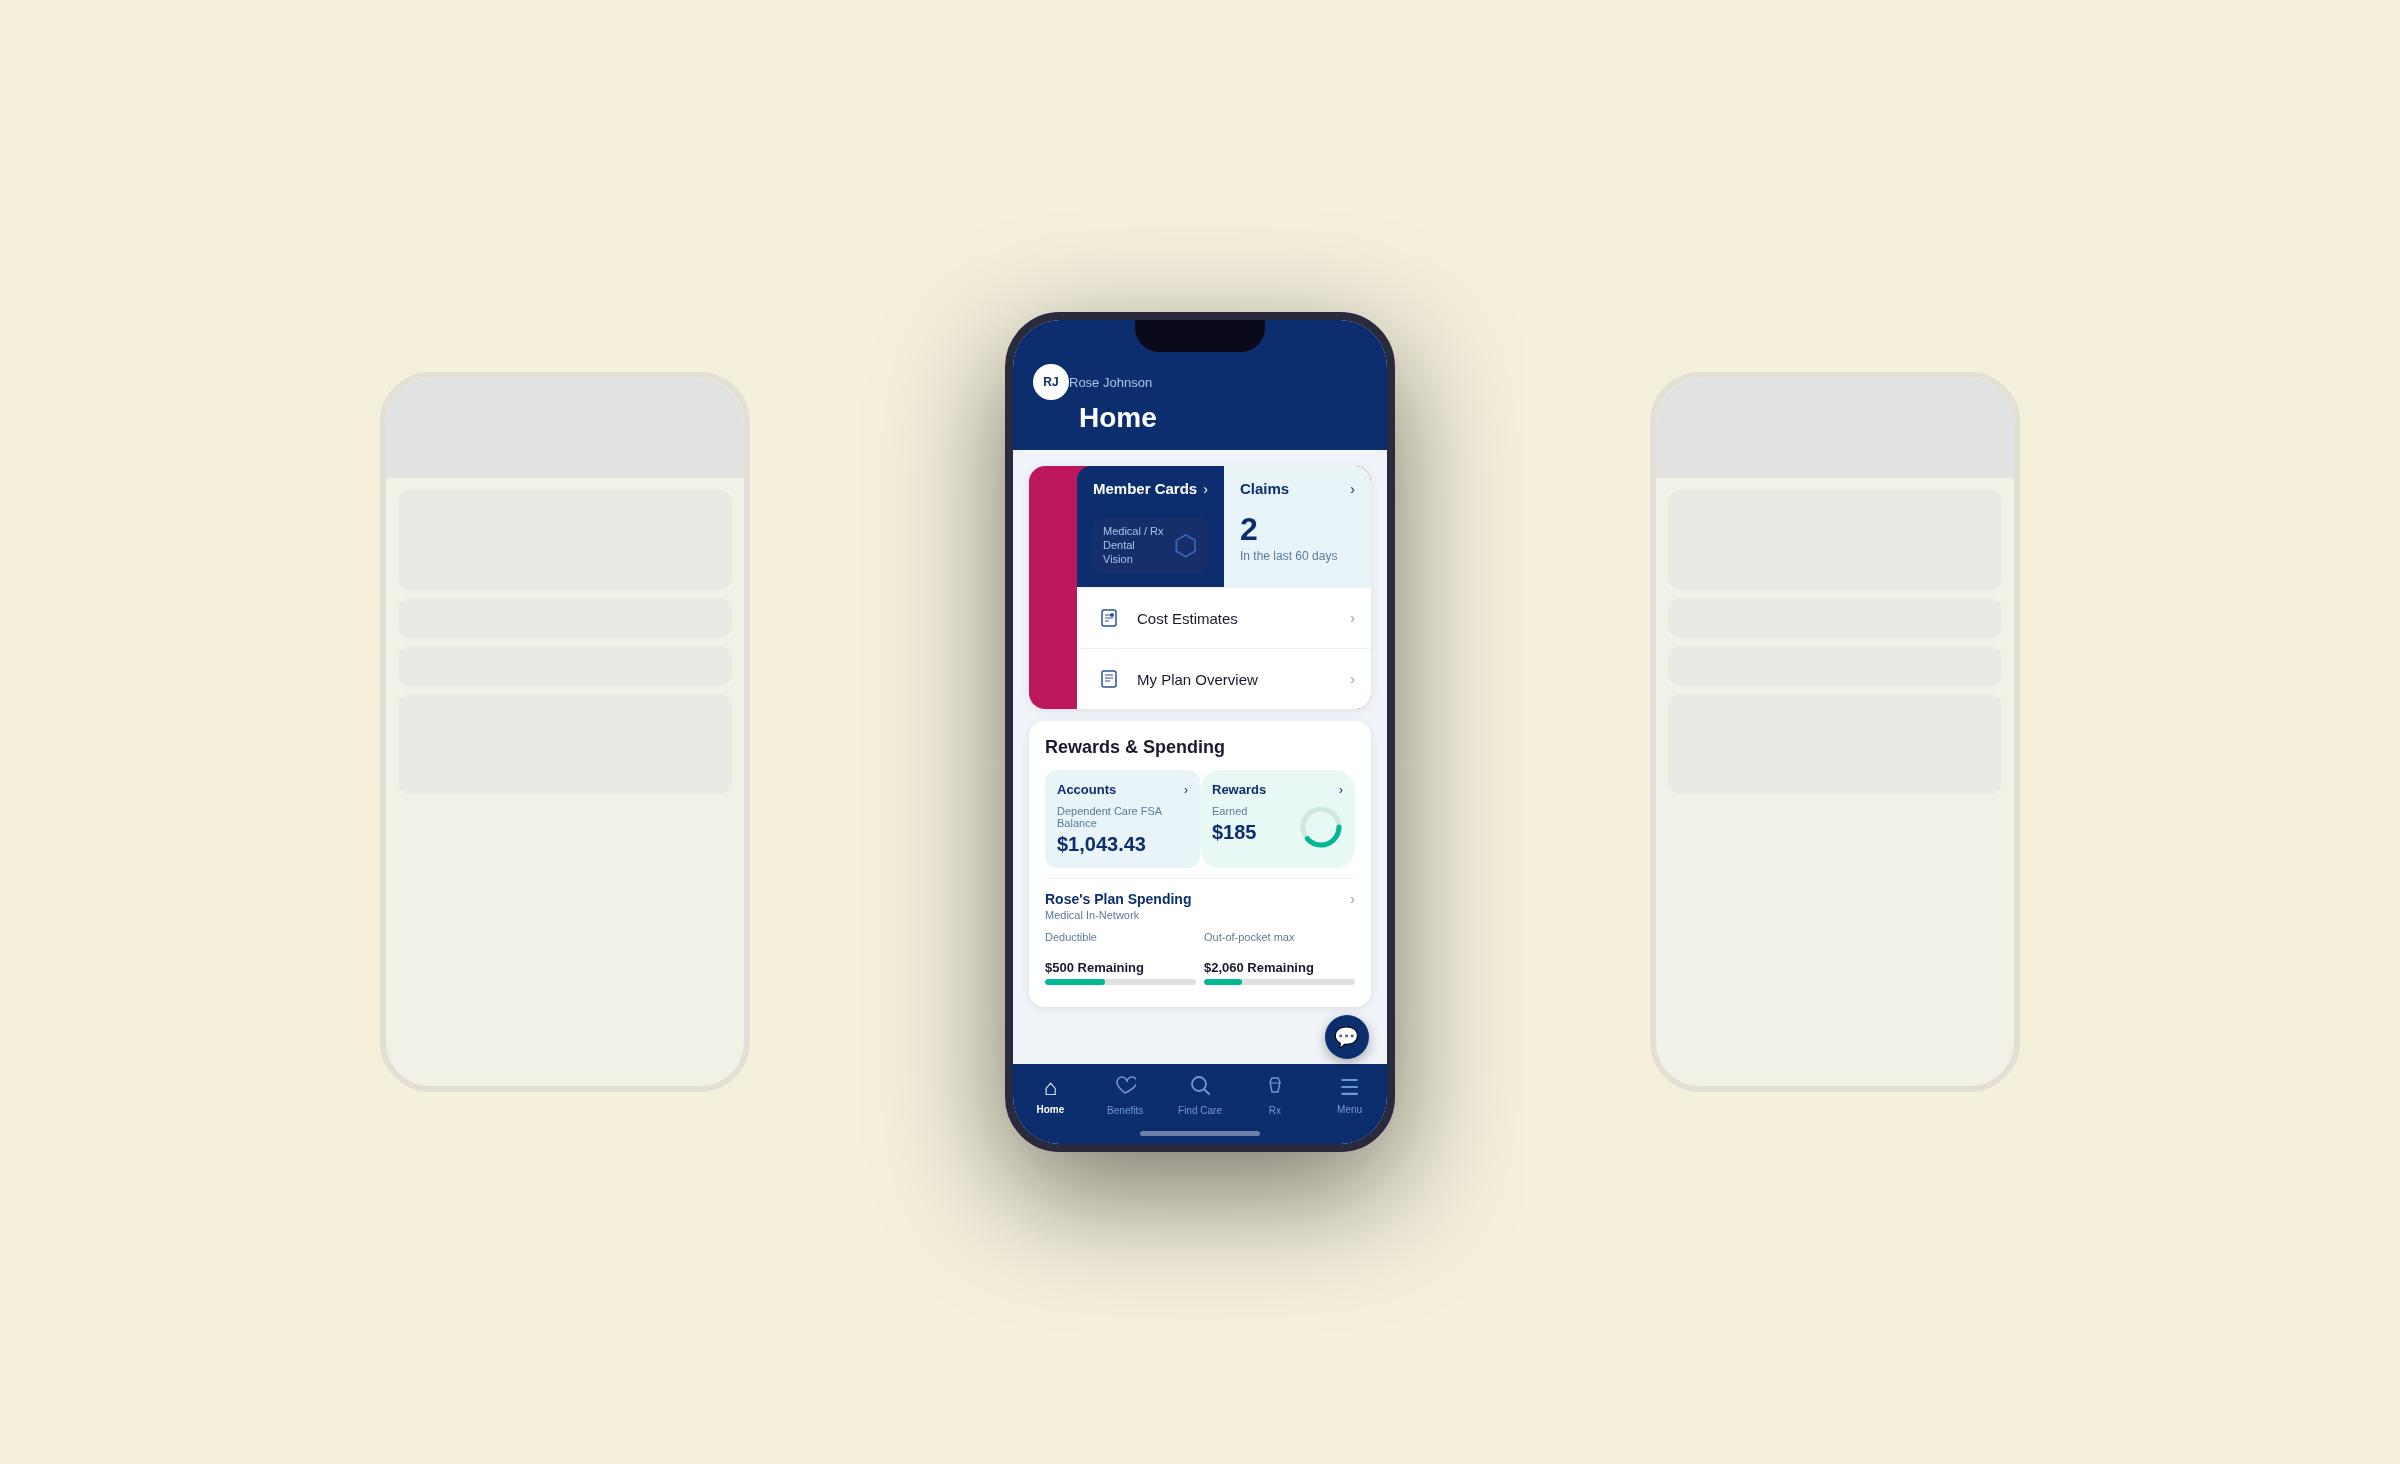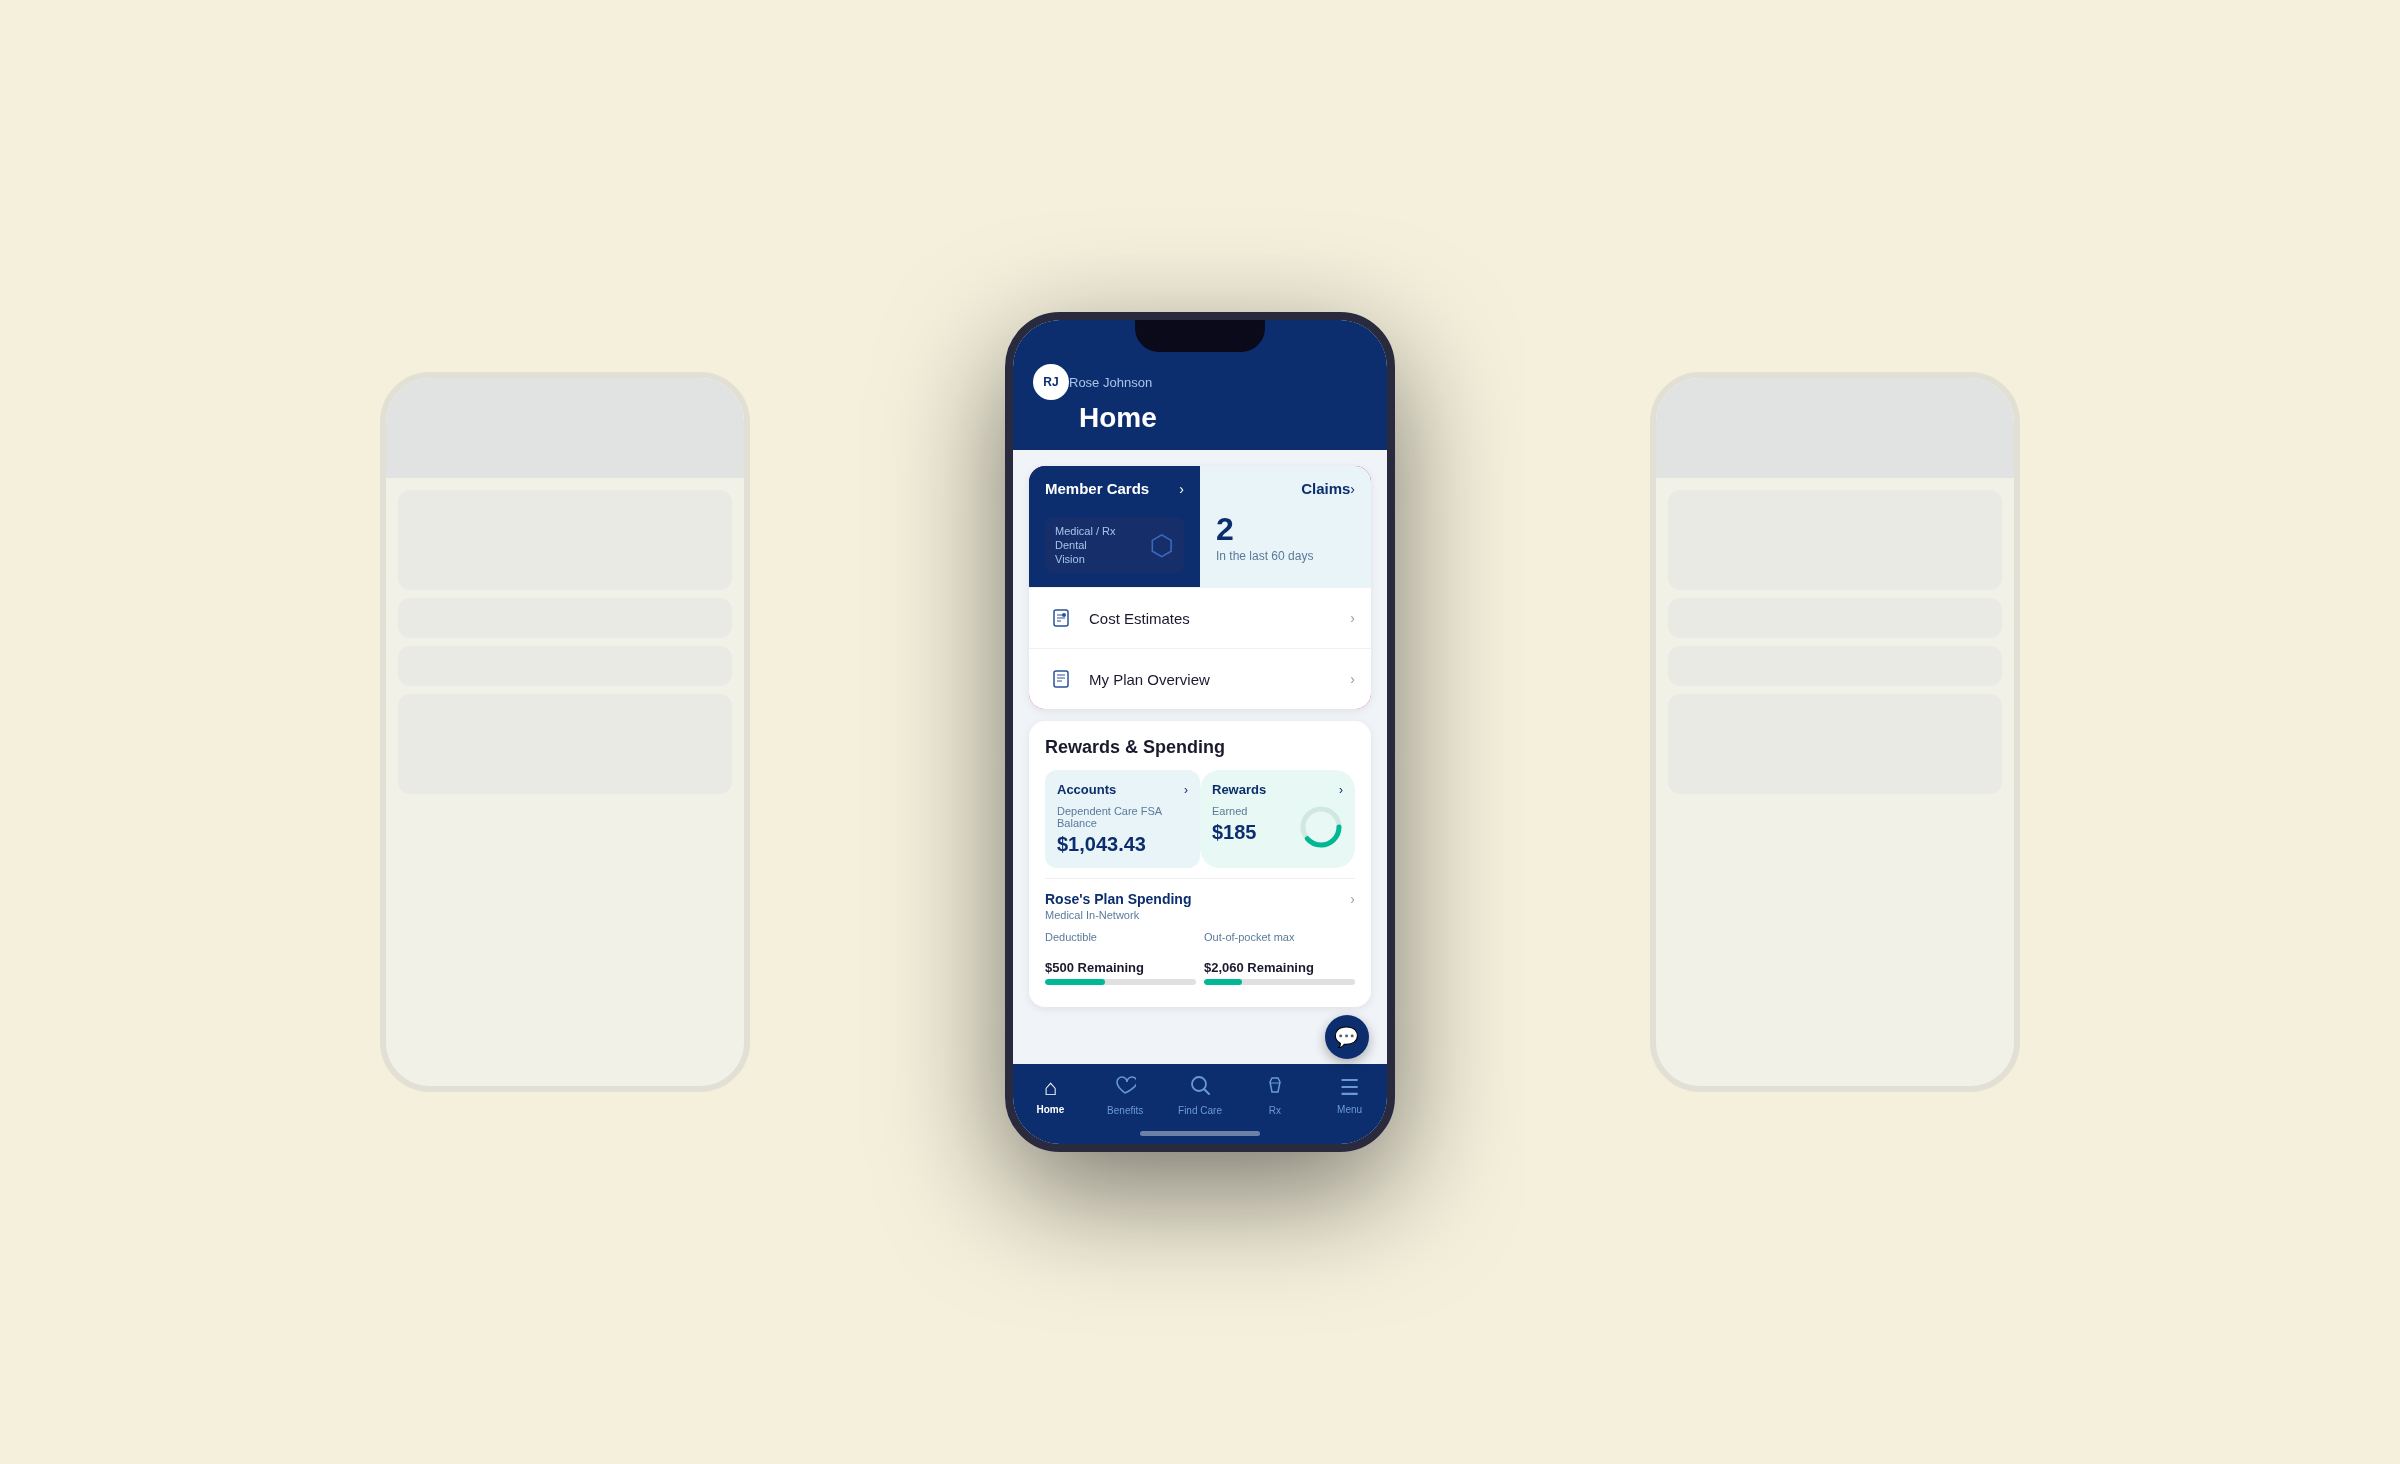--- a/index.html
+++ b/index.html
@@ -119,20 +119,21 @@
       gap: 12px;
     }
     .scroll-content::-webkit-scrollbar { display: none; }
 
     
     .cards-section {
       background: #be185d;
       border-radius: 16px;
       overflow: hidden;
       box-shadow: 0 2px 8px rgba(0,0,0,0.08);
+      padding-left: 48px;
     }
 
     .cards-grid {
       display: grid;
       grid-template-columns: 1fr 1fr;
       gap: 0;
     }
 
     
     .member-cards-tile {
@@ -182,21 +183,21 @@
     
     .claims-tile {
       background: #e8f4f8;
       padding: 14px 16px;
       border-radius: 0 14px 0 0;
       cursor: pointer;
     }
     .claims-header {
       display: flex;
       align-items: center;
-      justify-content: flex-end;
+      justify-content: space-between;
       margin-bottom: 16px;
     }
     .claims-label {
       color: #0d2e6e;
       font-size: 15px;
       font-weight: 600;
     }
     .claims-chevron {
       color: #0d2e6e;
       font-size: 14px;

